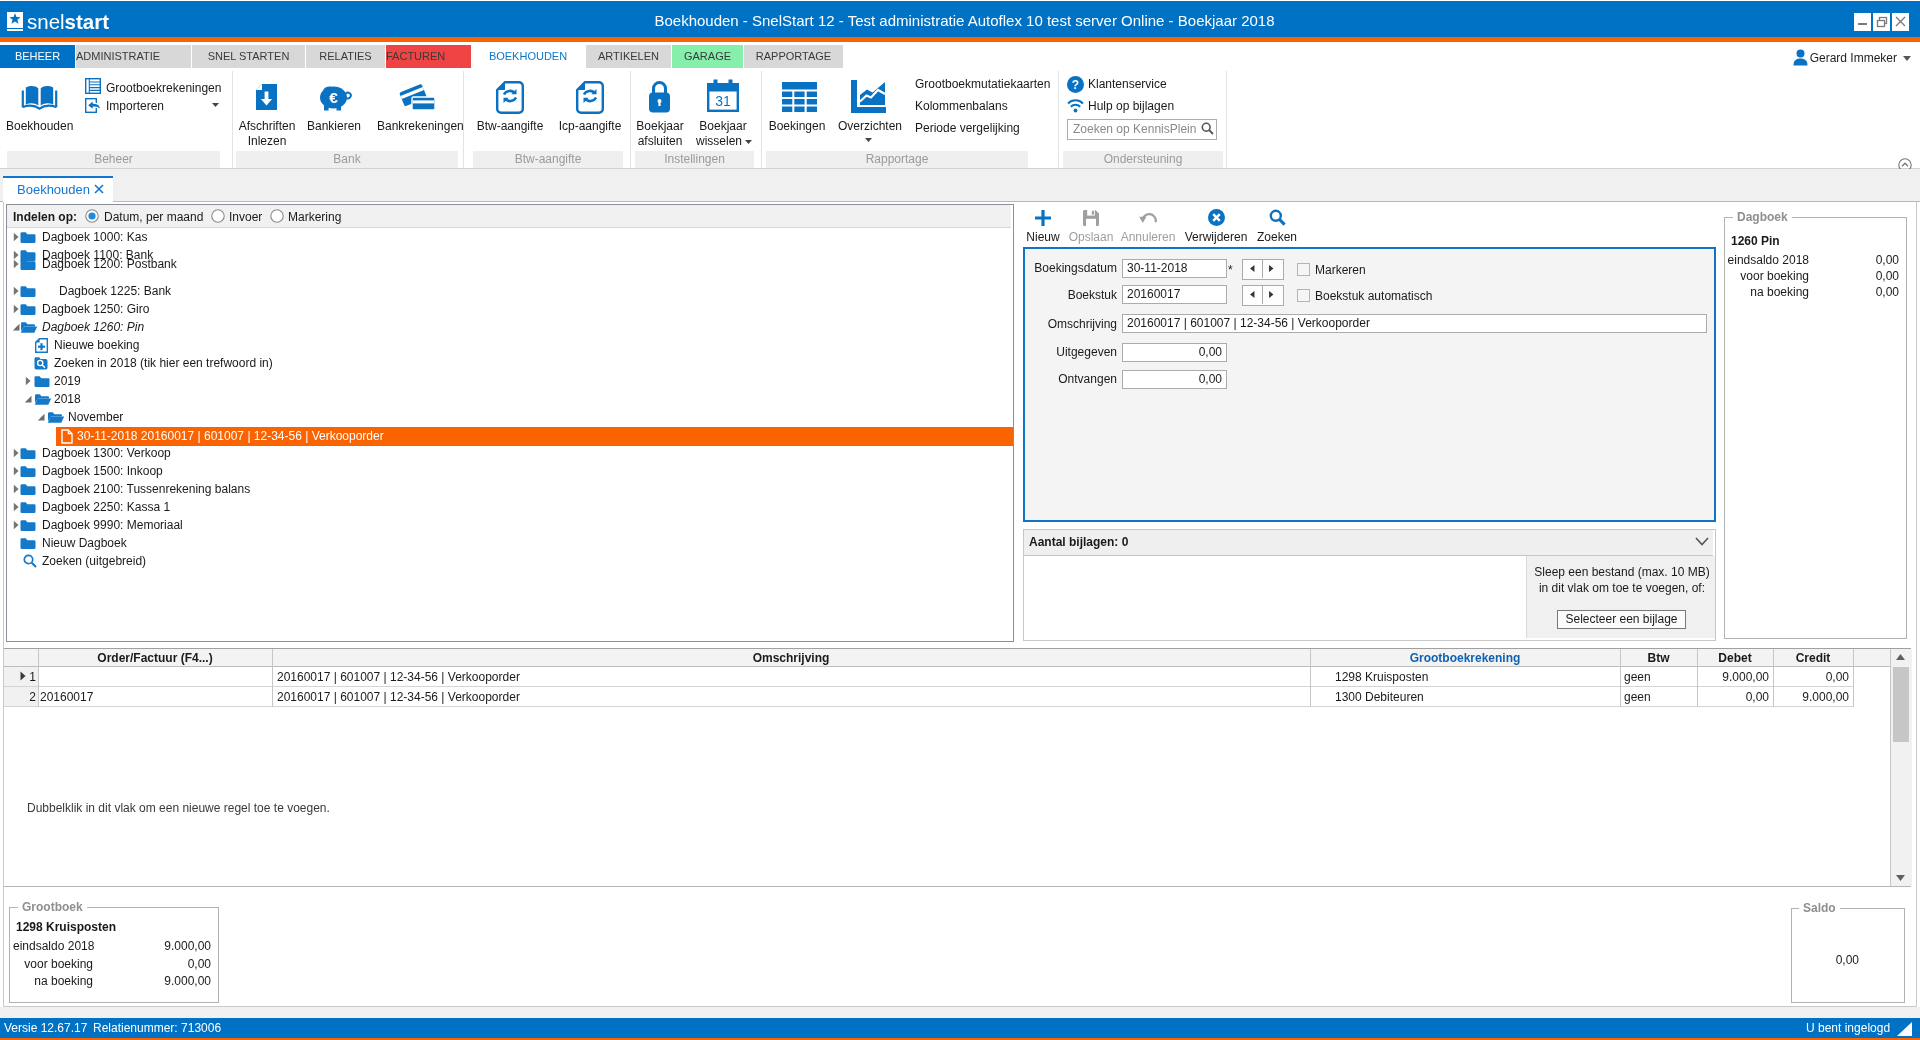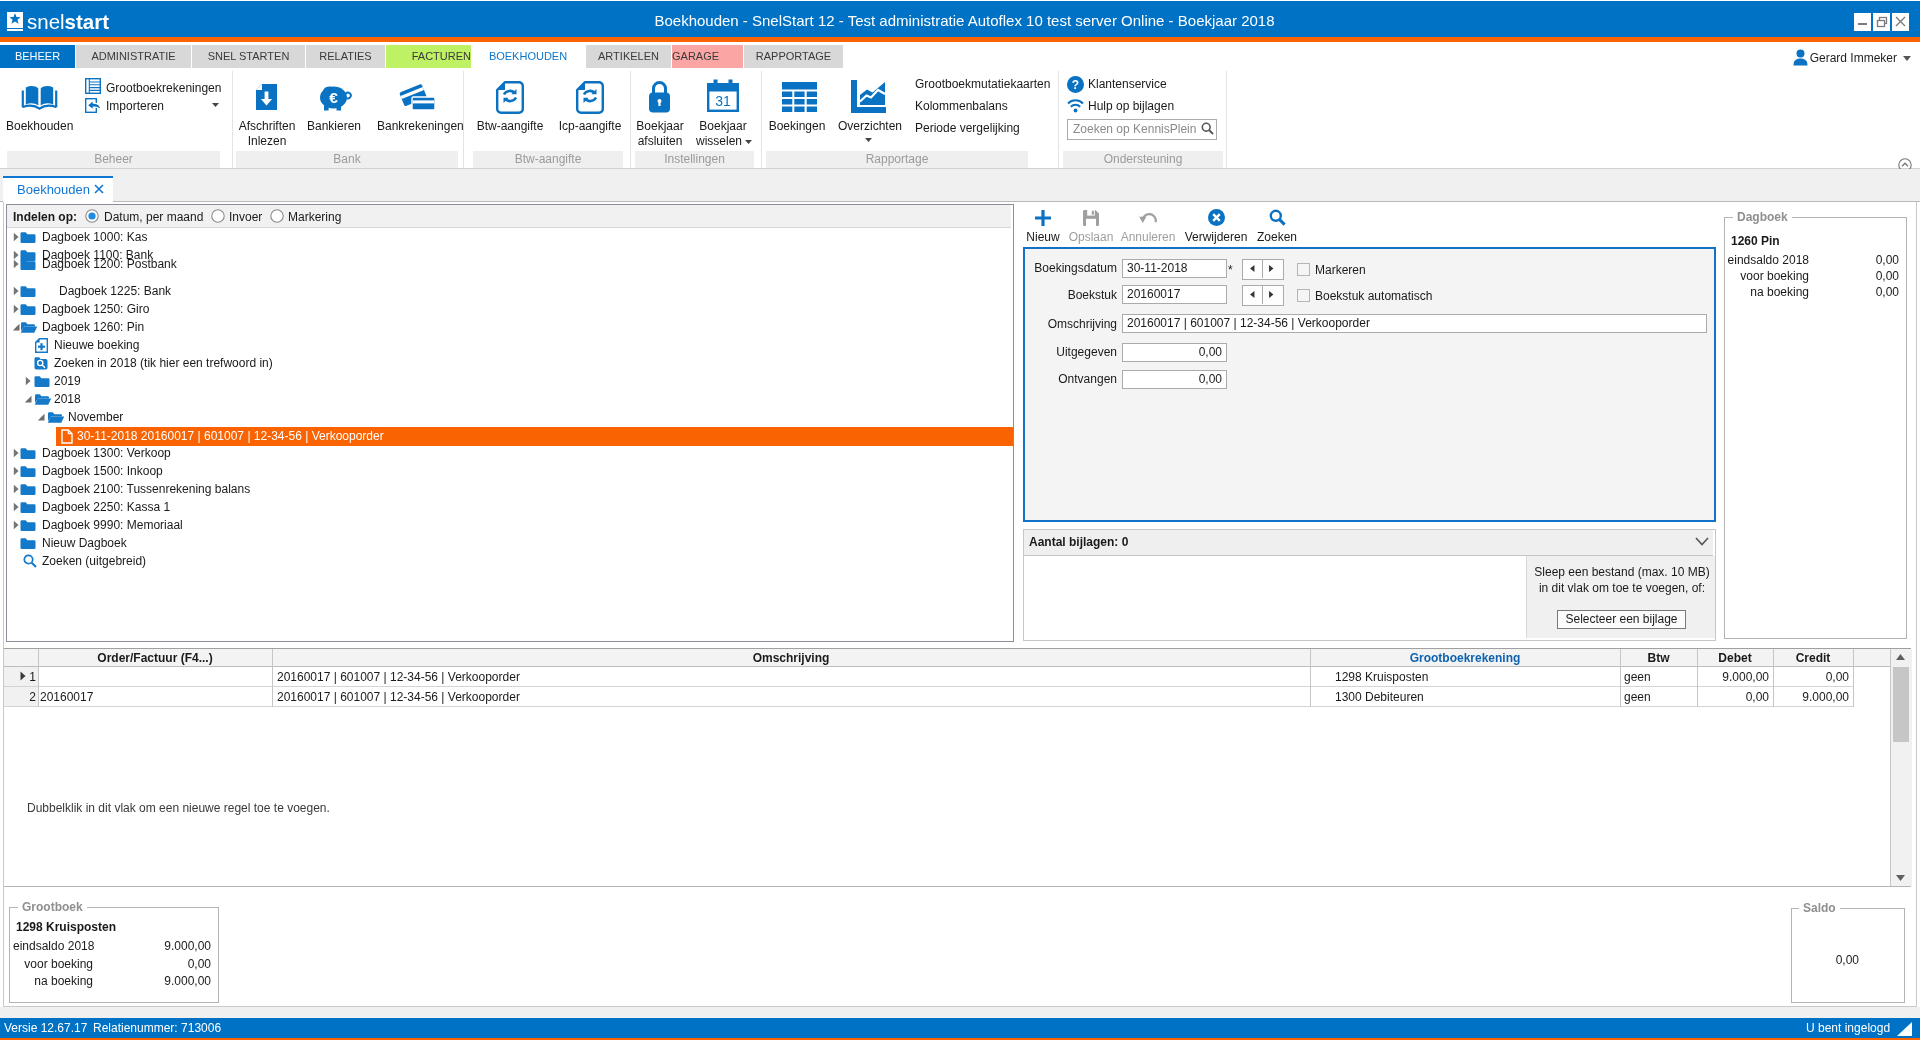--- a/index.html
+++ b/index.html
@@ -43,27 +43,27 @@
  <rect x="1.5" y="4.5" width="7" height="6" fill="#fff" stroke="#7b7b7b" stroke-width="1.3"></rect>
   </svg>
 <svg style="left:1895px;top:16px;" width="11" height="11" viewBox="0 0 11 11">
  <path d="M1 1 L10 10 M10 1 L1 10" stroke="#7b7b7b" stroke-width="1.4"></path>
   </svg>
 
 <div class="a" style="left:0;top:37px;width:1920px;height:5px;background:#f96302;"></div>
 
 <div class="a" style="left:0;top:45px;width:1920px;height:23px;background:#fff;"></div>
 <div class="a" style="left:0;top:45px;width:75px;height:23px;background:#0072c6;color:#fff;text-align:center;font-size:11px;line-height:23px;">BEHEER</div>
-<div class="a" style="left:76px;top:45px;width:115px;height:23px;background:#d8d8d8;color:#3a3a3a;text-align:center;font-size:11px;line-height:23px;">ADMINISTRATIE</div>
+<div class="a" style="left:76px;top:45px;width:115px;height:23px;background:#d8d8d8;color:#3a3a3a;text-align:left;font-size:11px;line-height:23px;">ADMINISTRATIE</div>
 <div class="a" style="left:192px;top:45px;width:113px;height:23px;background:#d8d8d8;color:#3a3a3a;text-align:center;font-size:11px;line-height:23px;">SNEL STARTEN</div>
 <div class="a" style="left:306px;top:45px;width:79px;height:23px;background:#d8d8d8;color:#3a3a3a;text-align:center;font-size:11px;line-height:23px;">RELATIES</div>
-<div class="a" style="left:386px;top:45px;width:85px;height:23px;background:#bef264;color:#3a3a3a;text-align:right;font-size:11px;line-height:23px;">FACTUREN</div>
+<div class="a" style="left:386px;top:45px;width:85px;height:23px;background:#ef4444;color:#3a3a3a;text-align:left;font-size:11px;line-height:23px;">FACTUREN</div>
 <div class="a" style="left:471px;top:45px;width:114px;height:26px;background:#fff;color:#0d77c9;text-align:center;font-size:11px;line-height:23px;">BOEKHOUDEN</div>
 <div class="a" style="left:586px;top:45px;width:85px;height:23px;background:#d8d8d8;color:#3a3a3a;text-align:center;font-size:11px;line-height:23px;">ARTIKELEN</div>
-<div class="a" style="left:672px;top:45px;width:71px;height:23px;background:#fca5a5;color:#3a3a3a;font-size:11px;line-height:23px;">GARAGE</div>
+<div class="a" style="left:672px;top:45px;width:71px;height:23px;background:#86efac;color:#3a3a3a;text-align:center;font-size:11px;line-height:23px;">GARAGE</div>
 <div class="a" style="left:744px;top:45px;width:99px;height:23px;background:#d8d8d8;color:#3a3a3a;text-align:center;font-size:11px;line-height:23px;">RAPPORTAGE</div>
 
 <svg style="left:1792px;top:49px;" width="17" height="17" viewBox="0 0 17 17">
  <circle cx="8.5" cy="4.6" r="4" fill="#0a72c2"></circle>
  <path d="M1.5 16.5 C1.5 11.5,4 9.5,8.5 9.5 C13 9.5,15.5 11.5,15.5 16.5 Z" fill="#0a72c2"></path>
   </svg>
 <div class="t r" style="left:1750px;top:52px;width:147px;font-size:12px;color:#1e1e1e;">Gerard Immeker</div>
 <svg style="left:1903px;top:56px;" width="8" height="5" viewBox="0 0 8 5">
     <path d="M0 0 L8 0 L4 5Z" fill="#555"></path>
   </svg>
@@ -313,21 +313,21 @@
     </svg>
     <span style="position:absolute;left:38px;">Dagboek 1250: Giro</span>
   </div>
 <div class="trow" style="top:318px;">
     <svg style="left:8px;top:5px;" width="8" height="8" viewBox="0 0 8 8">
       <use href="#arrE"></use>
     </svg>
     <svg style="left:16px;top:2px;" width="18" height="14" viewBox="0 0 18 14">
       <use href="#fo"></use>
     </svg>
-    <span style="position:absolute;left:38px;">Dagboek 1260: Pin</span>
+    <span style="position:absolute;left:38px;font-style:italic;">Dagboek 1260: Pin</span>
   </div>
 <div class="trow" style="top:336px;">
     <svg style="left:31px;top:2px;" width="13" height="15" viewBox="0 0 13 15">
       <path d="M4.4 0.7 H12.3 V14.3 H0.7 V4.4Z" fill="#fff" stroke="#1479c8" stroke-width="1.4"></path>
       <path d="M4.6 0.7 V4.6 H0.7Z" fill="#1479c8"></path>
       <rect x="5.4" y="5.2" width="2.2" height="7" fill="#1479c8"></rect>
       <rect x="3" y="7.6" width="7" height="2.2" fill="#1479c8"></rect>
     </svg>
     <span style="position:absolute;left:50px;">Nieuwe boeking</span>
   </div>

